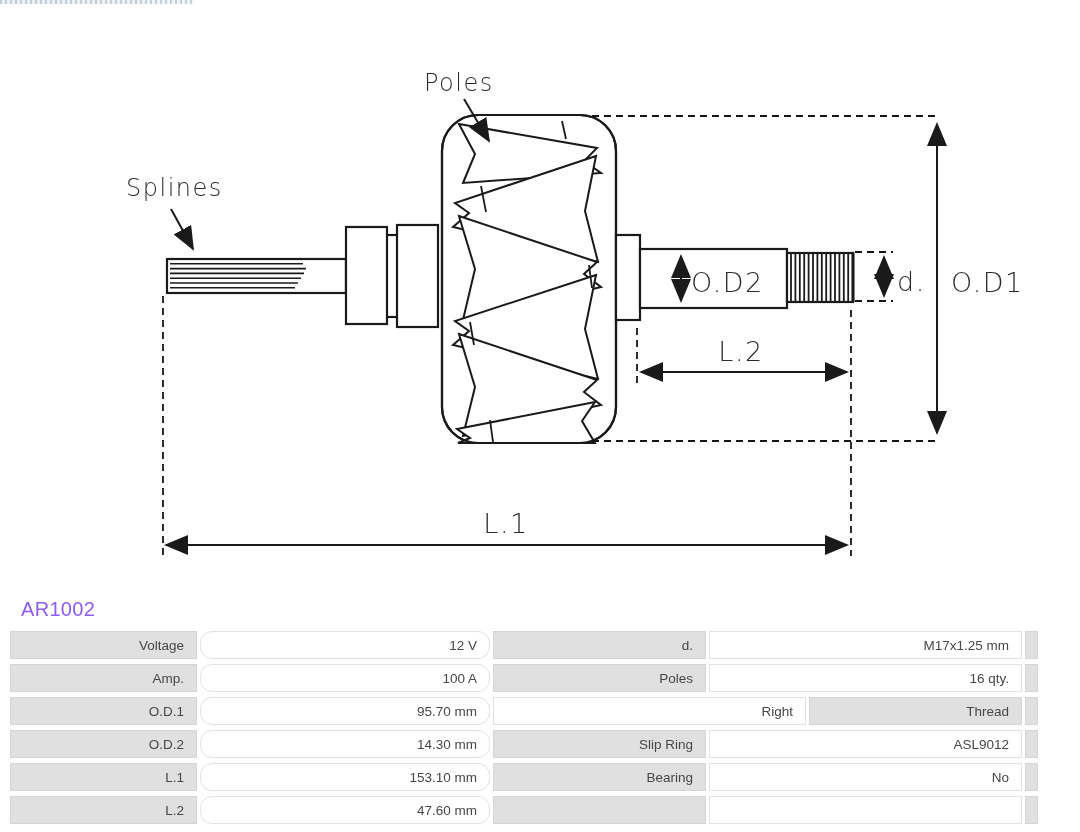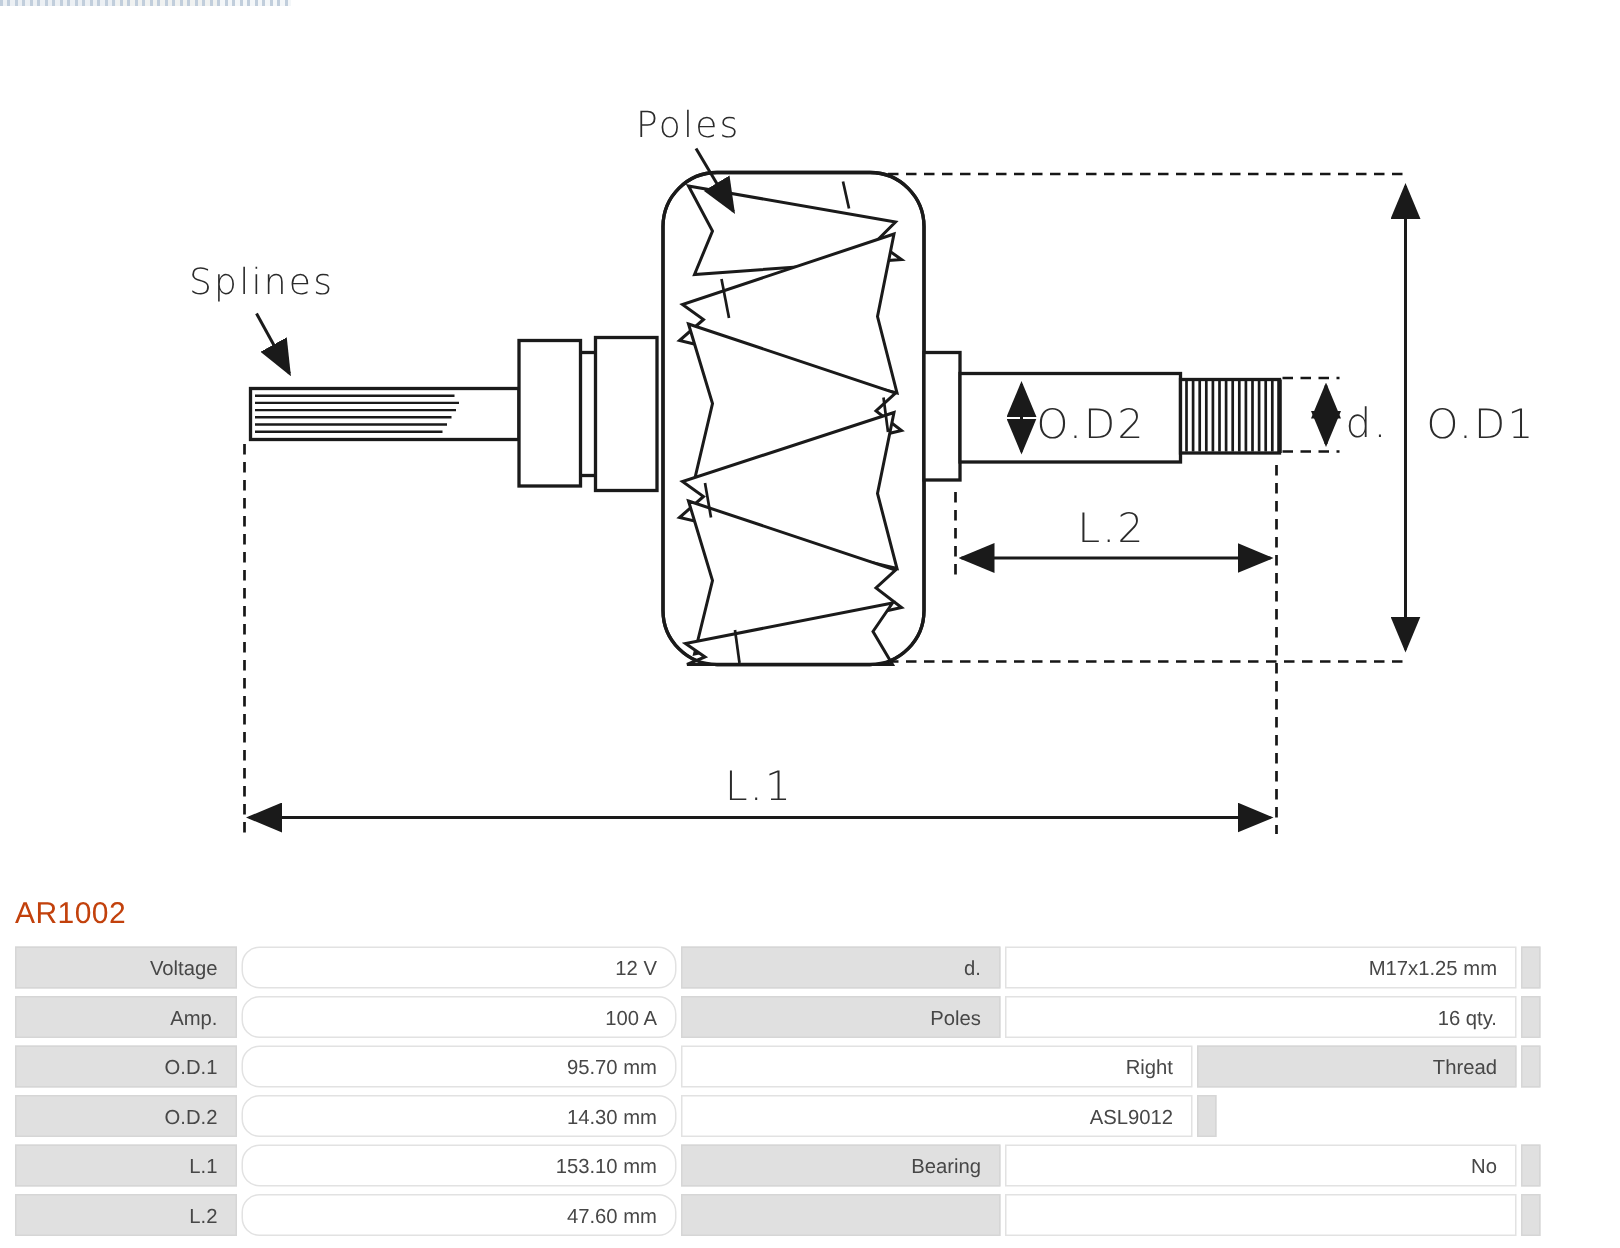--- a/index.html
+++ b/index.html
@@ -9,30 +9,30 @@
   
   .logo-strip{position:absolute;left:0;top:0;width:194px;height:4px;
     background:
       repeating-linear-gradient(90deg,#b7c6d6 0 2px,rgba(255,255,255,0) 2px 5px),
       linear-gradient(90deg,#e9eef3 0 40%,#eef0ef 40% 75%,#f3f6f8 75% 100%);
     opacity:.85;}
 
   .drawing{position:absolute;left:0;top:0;}
   .dim-label{font-family:"DejaVu Sans",sans-serif;font-weight:300;fill:#2b2b2b;letter-spacing:1.5px;}
 
-  #part-number{position:absolute;left:10px;top:598px;font-size:20px;font-weight:500;
-    color:#c2410c;letter-spacing:.3px;}
+  #part-number{position:absolute;left:21px;top:598px;font-size:20px;font-weight:500;
+    color:#8b5cf6;letter-spacing:.3px;}
 
   .spec-table{position:absolute;left:10px;top:631px;display:flex;flex-direction:column;gap:5px;}
   .spec-row{display:flex;gap:3px;height:28px;}
   .cell{box-sizing:border-box;display:flex;align-items:center;justify-content:flex-end;
         padding-right:12px;font-size:13.5px;color:#474747;white-space:nowrap;}
   .cell.lab{background:#e0e0e0;border:1px solid #d6d6d6;}
   .cell.val{background:#ffffff;border:1px solid #e2e2e2;}
-  .c1{width:148px;} .c2{width:290px;border-radius:12px;} .c3{width:213px;} .c4{width:341px;}
+  .c1{width:187px;} .c2{width:290px;border-radius:12px;} .c3{width:213px;} .c4{width:313px;}
   .c5{width:13px;padding:0;background:#e0e0e0;border:1px solid #d6d6d6;}
 </style>
 </head>
 <body>
 
 <div class="logo-strip"></div>
 
 <svg class="drawing" width="1080" height="600" viewBox="0 0 1080 600">
   <defs>
     <marker id="arr" viewBox="0 0 12 10" refX="11" refY="5" markerWidth="12" markerHeight="10" orient="auto-start-reverse">
@@ -152,20 +152,21 @@
     <div class="cell lab c1">O.D.1</div>
     <div class="cell val c2">95.70 mm</div>
     <div class="cell val c4">Right</div>
     <div class="cell lab c3">Thread</div>
     <div class="cell c5"></div>
   </div>
 
   <div class="spec-row">
     <div class="cell lab c1">O.D.2</div>
     <div class="cell val c2">14.30 mm</div>
+    <div class="cell lab c3">Slip Ring</div>
     <div class="cell val c4">ASL9012</div>
     <div class="cell c5"></div>
   </div>
 
   <div class="spec-row">
     <div class="cell lab c1">L.1</div>
     <div class="cell val c2">153.10 mm</div>
     <div class="cell lab c3">Bearing</div>
     <div class="cell val c4">No</div>
     <div class="cell c5"></div>

